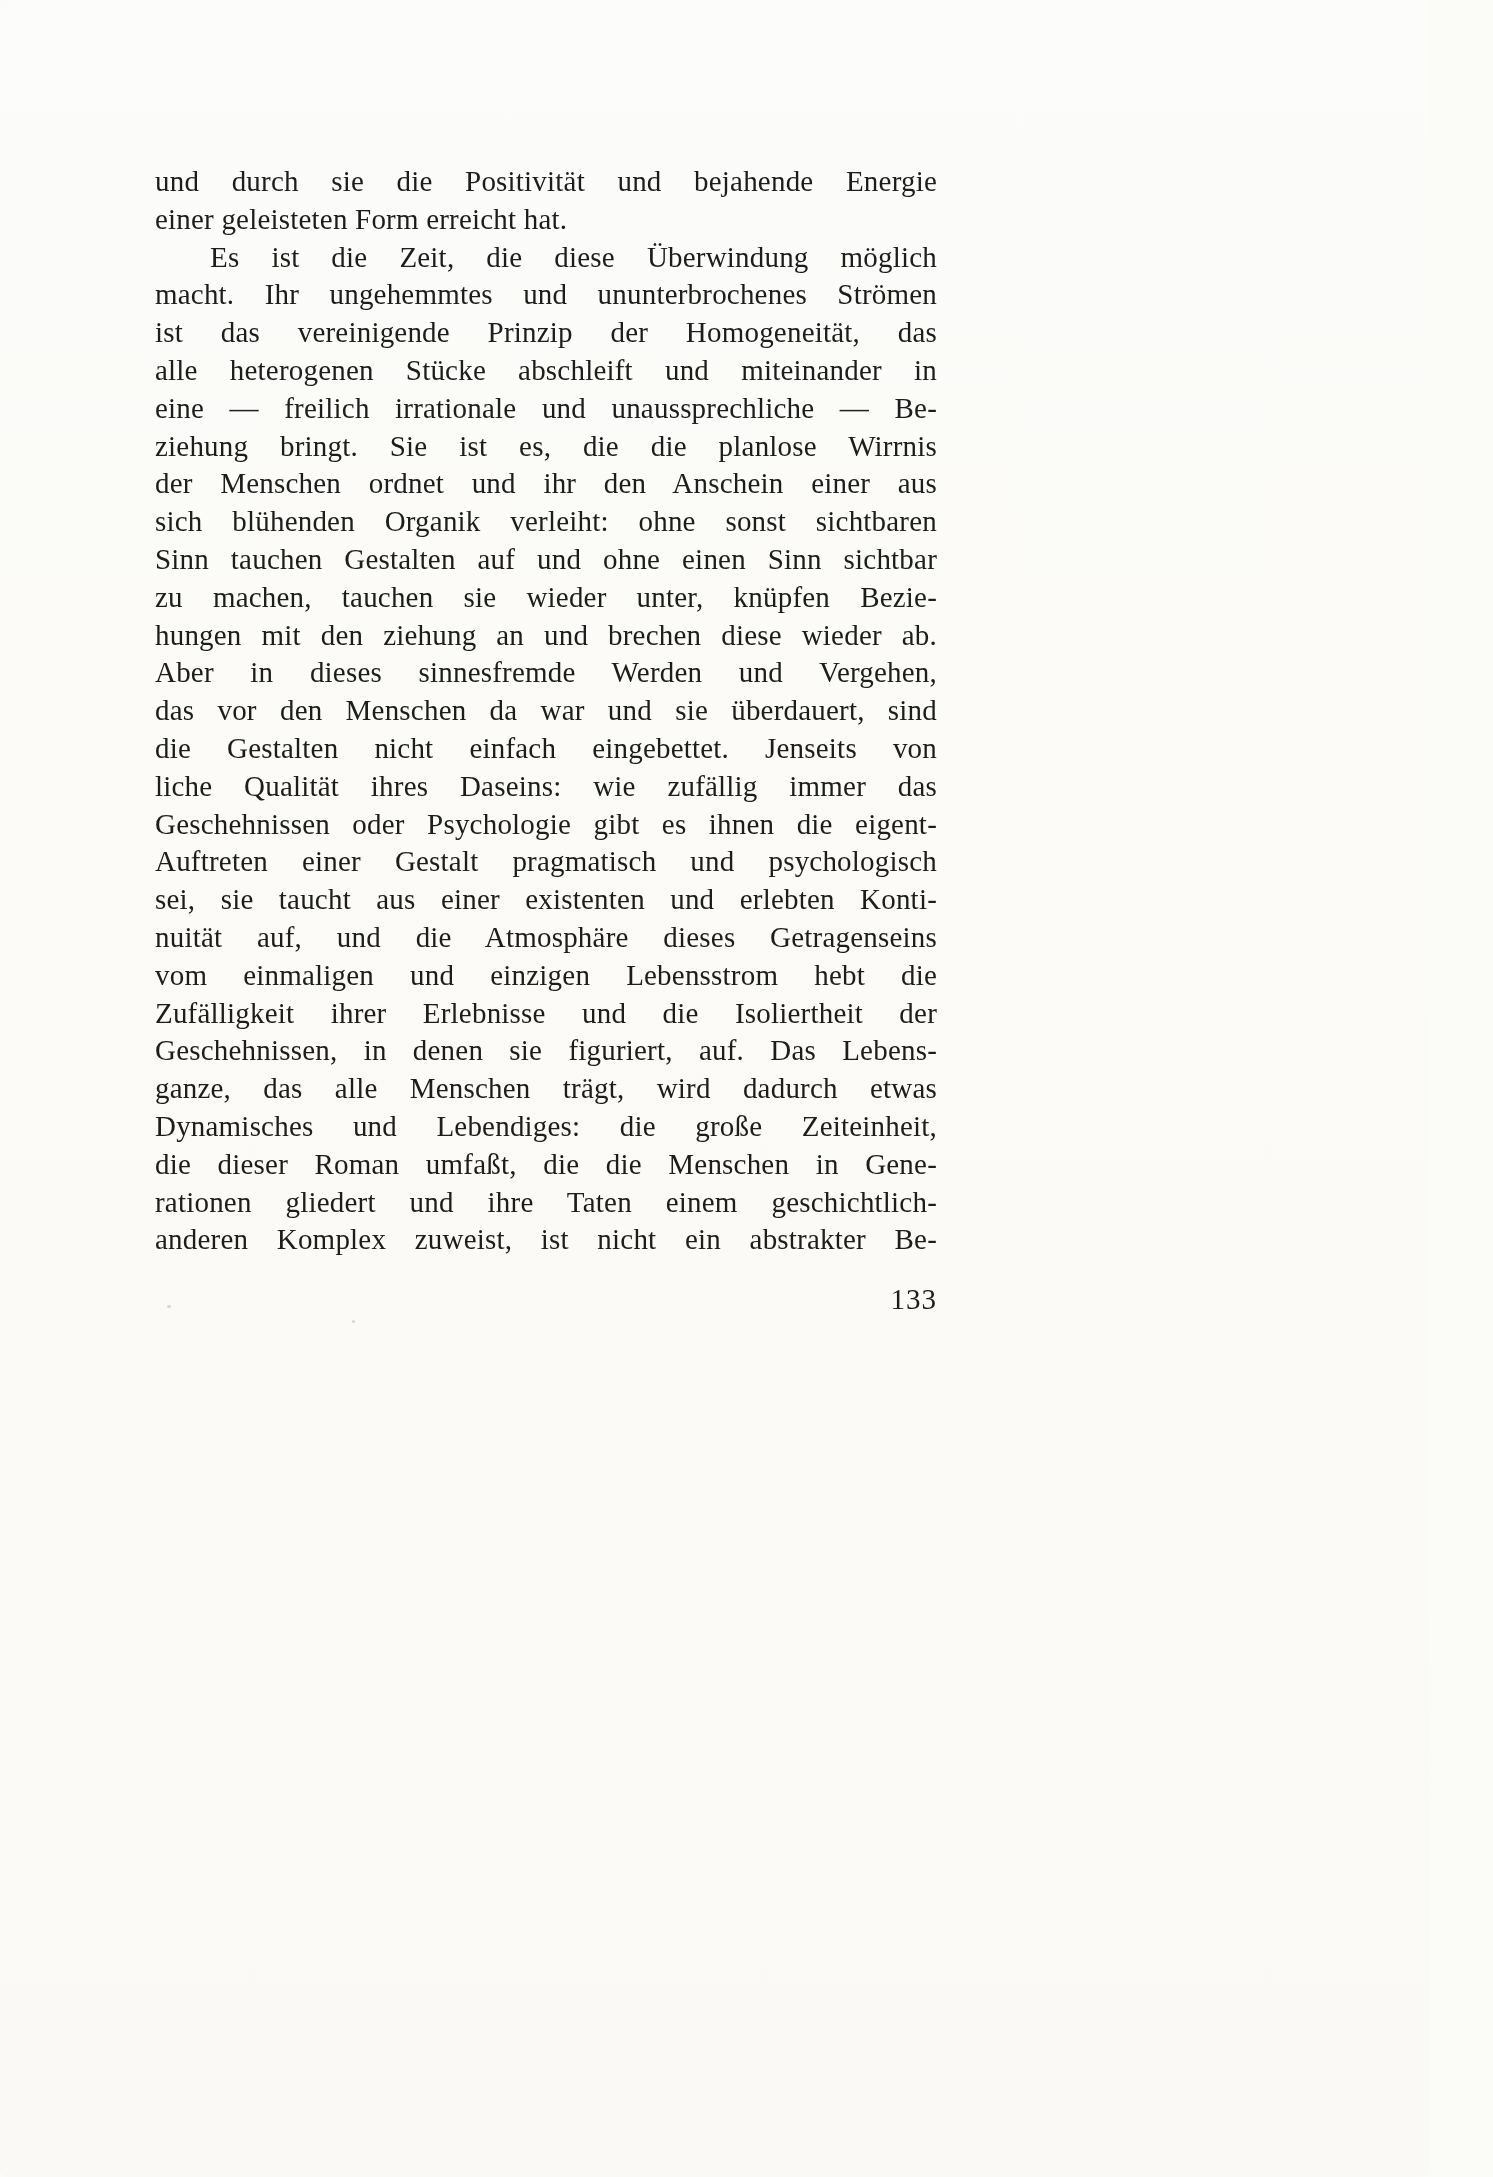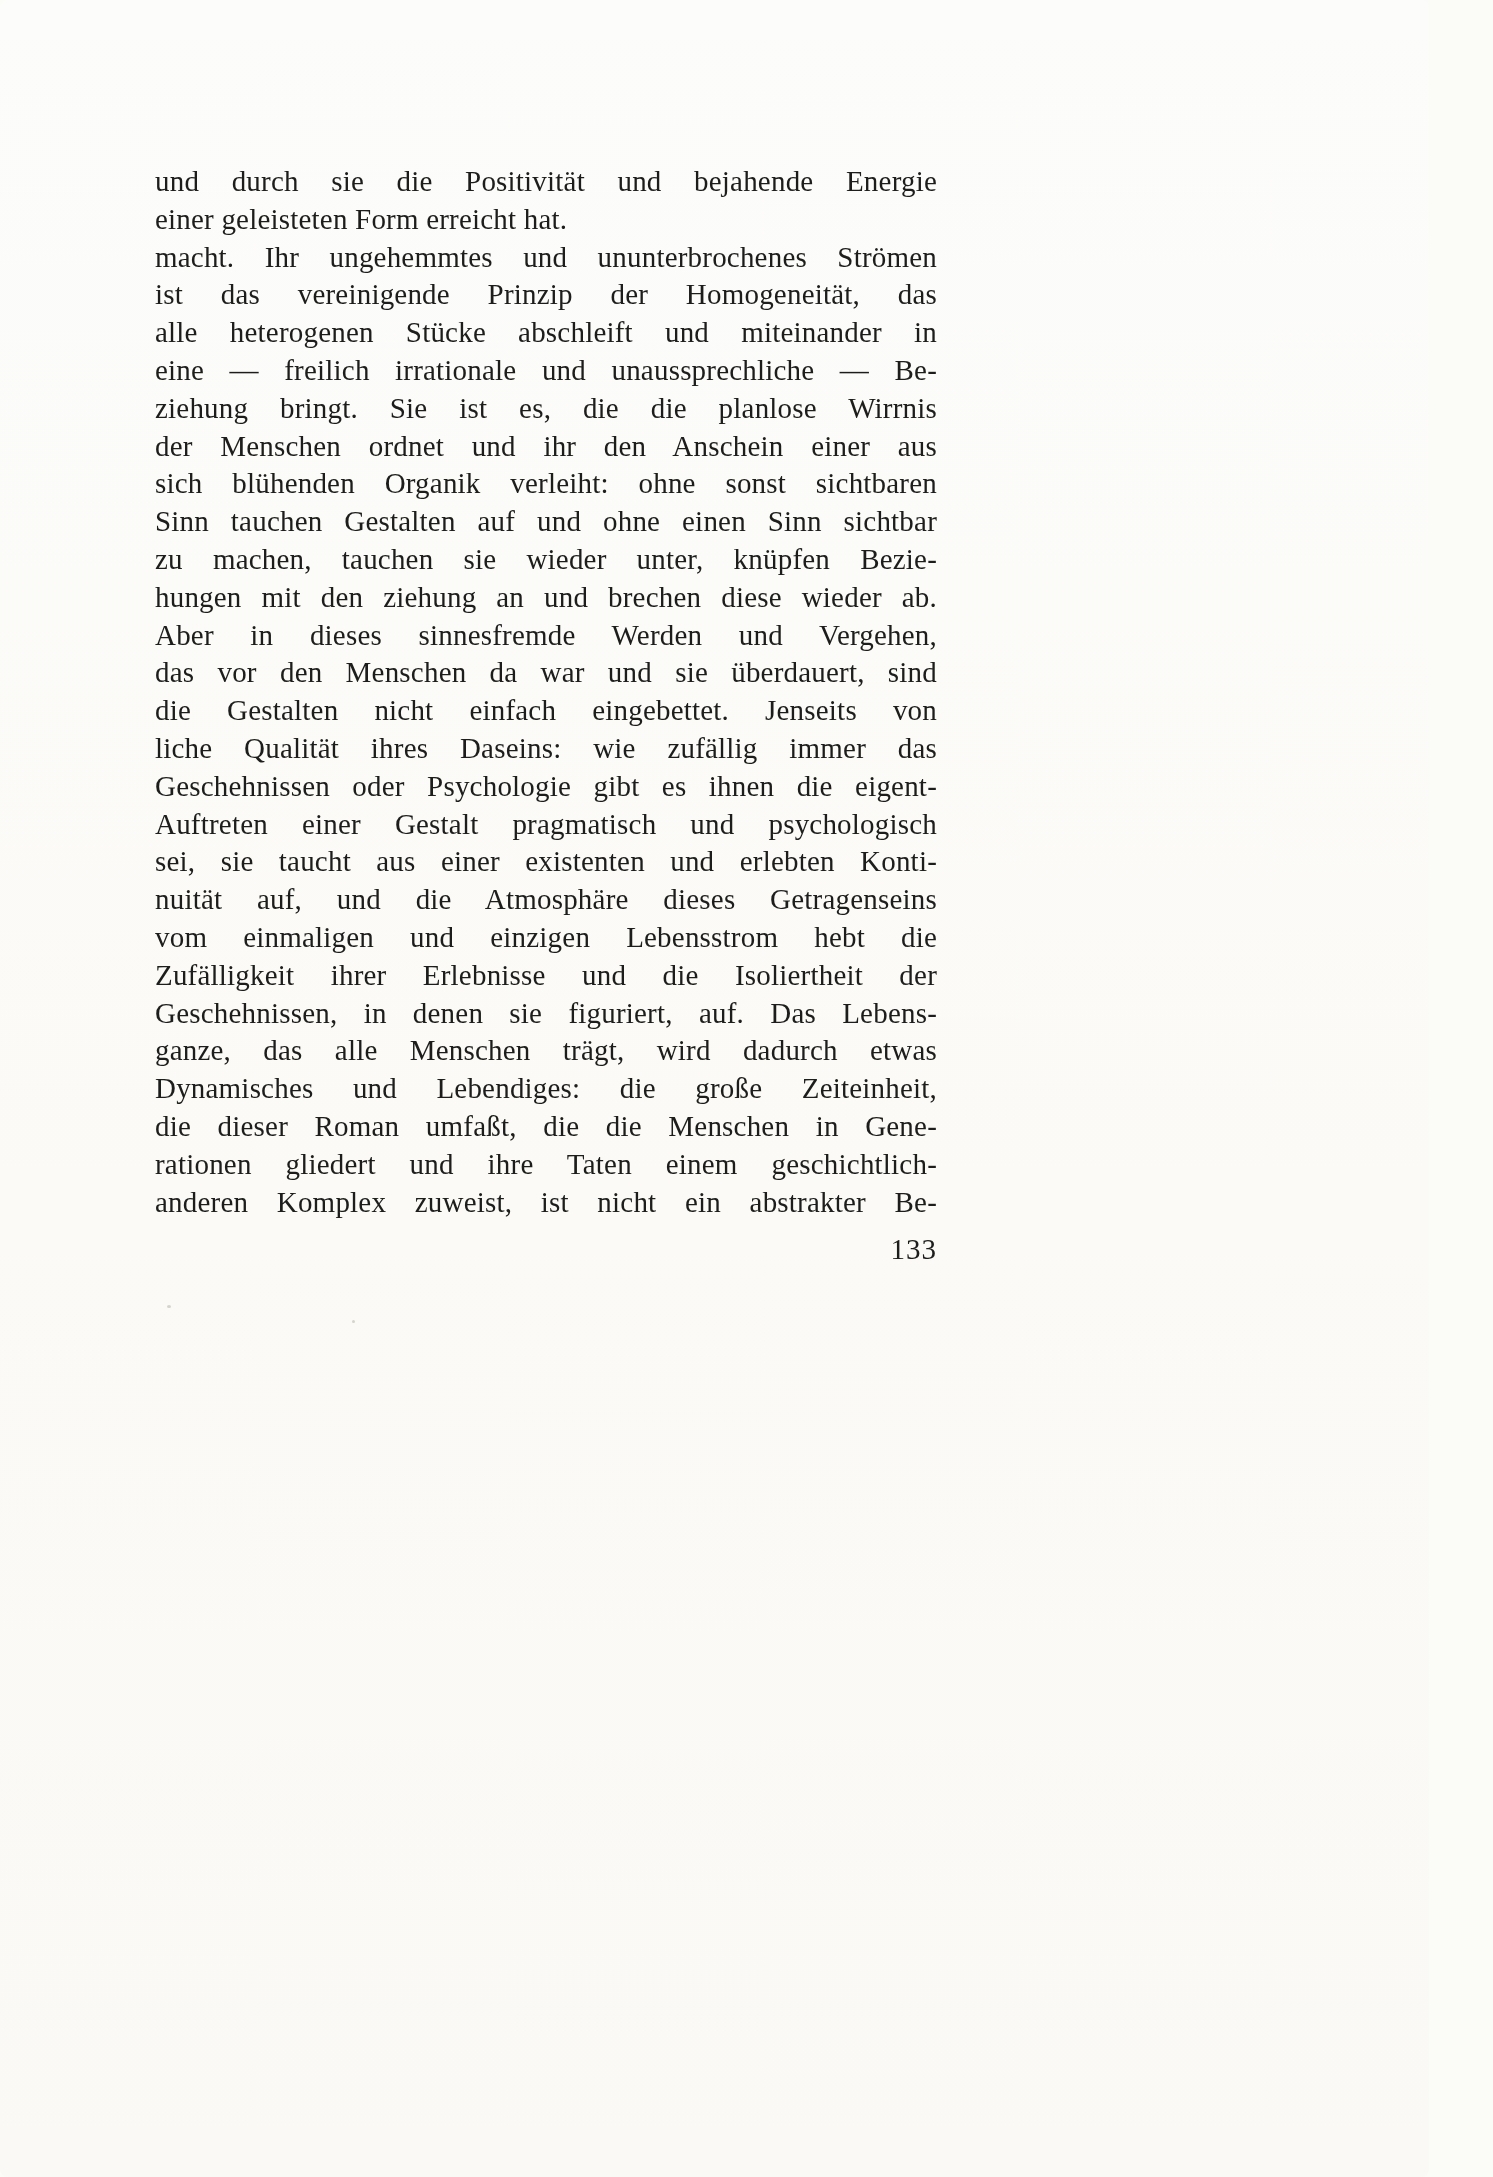--- a/index.html
+++ b/index.html
@@ -35,40 +35,41 @@
     text-align-last: justify;
     white-space: nowrap0; 
   }
   .line.endline {
     text-align-last: left;
   }
   .line.indent {
     padding-left: 55px;
   }
   .pagenum {
-    margin-top: 10px;
+    margin-top: 22px;
     text-align: right;
     letter-spacing: 1px;
   }
   .speck {
     position: absolute;
     background: #cfccc4;
     border-radius: 50%;
     opacity: 0.85;
   }
   .speck.s1 { left: 167px; top: 1305px; width: 4px; height: 3px; }
   .speck.s2 { left: 352px; top: 1320px; width: 3px; height: 3px; }
 </style>
 </head>
 <body>
 
 <div class="page">
   <div class="textblock">
     <div class="line">und durch sie die Positivität und bejahende Energie</div>
     <div class="line endline">einer geleisteten Form erreicht hat.</div>
+    <div class="line indent">Es ist die Zeit, die diese Überwindung möglich</div>
     <div class="line">macht. Ihr ungehemmtes und ununterbrochenes Strömen</div>
     <div class="line">ist das vereinigende Prinzip der Homogeneität, das</div>
     <div class="line">alle heterogenen Stücke abschleift und miteinander in</div>
     <div class="line">eine — freilich irrationale und unaussprechliche — Be-</div>
     <div class="line">ziehung bringt. Sie ist es, die die planlose Wirrnis</div>
     <div class="line">der Menschen ordnet und ihr den Anschein einer aus</div>
     <div class="line">sich blühenden Organik verleiht: ohne sonst sichtbaren</div>
     <div class="line">Sinn tauchen Gestalten auf und ohne einen Sinn sichtbar</div>
     <div class="line">zu machen, tauchen sie wieder unter, knüpfen Bezie-</div>
     <div class="line">hungen mit den ziehung an und brechen diese wieder ab.</div>

